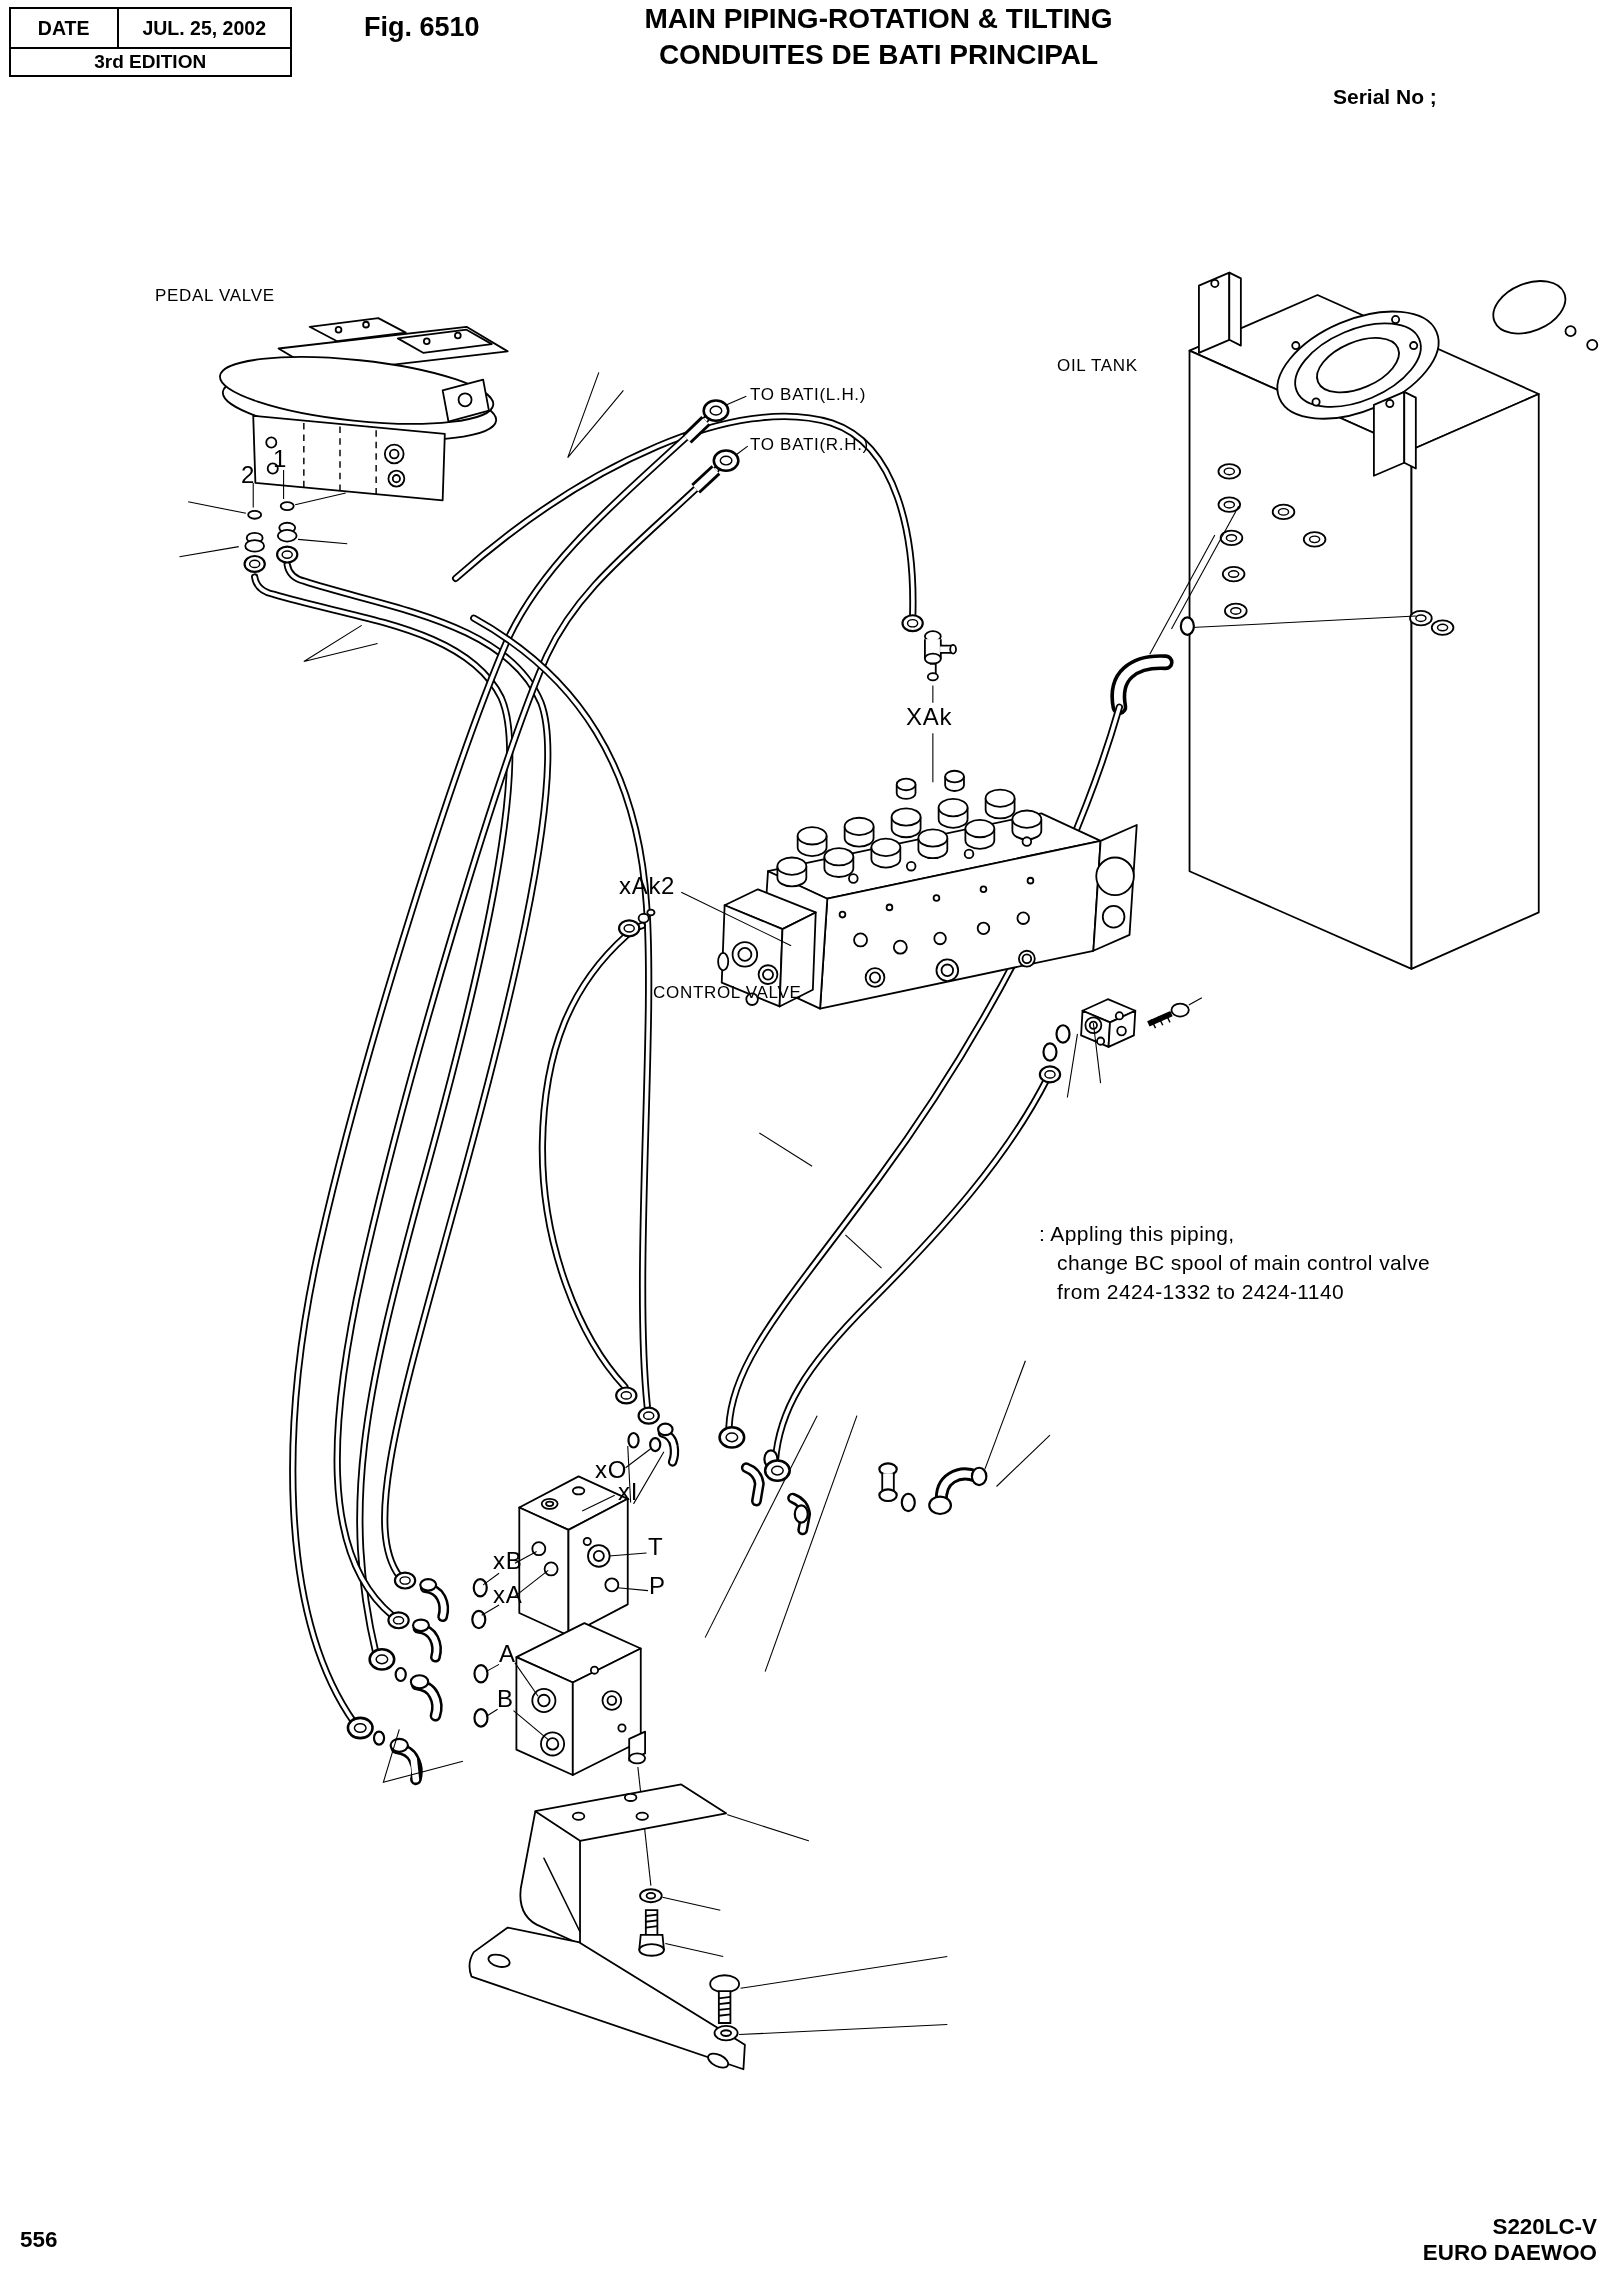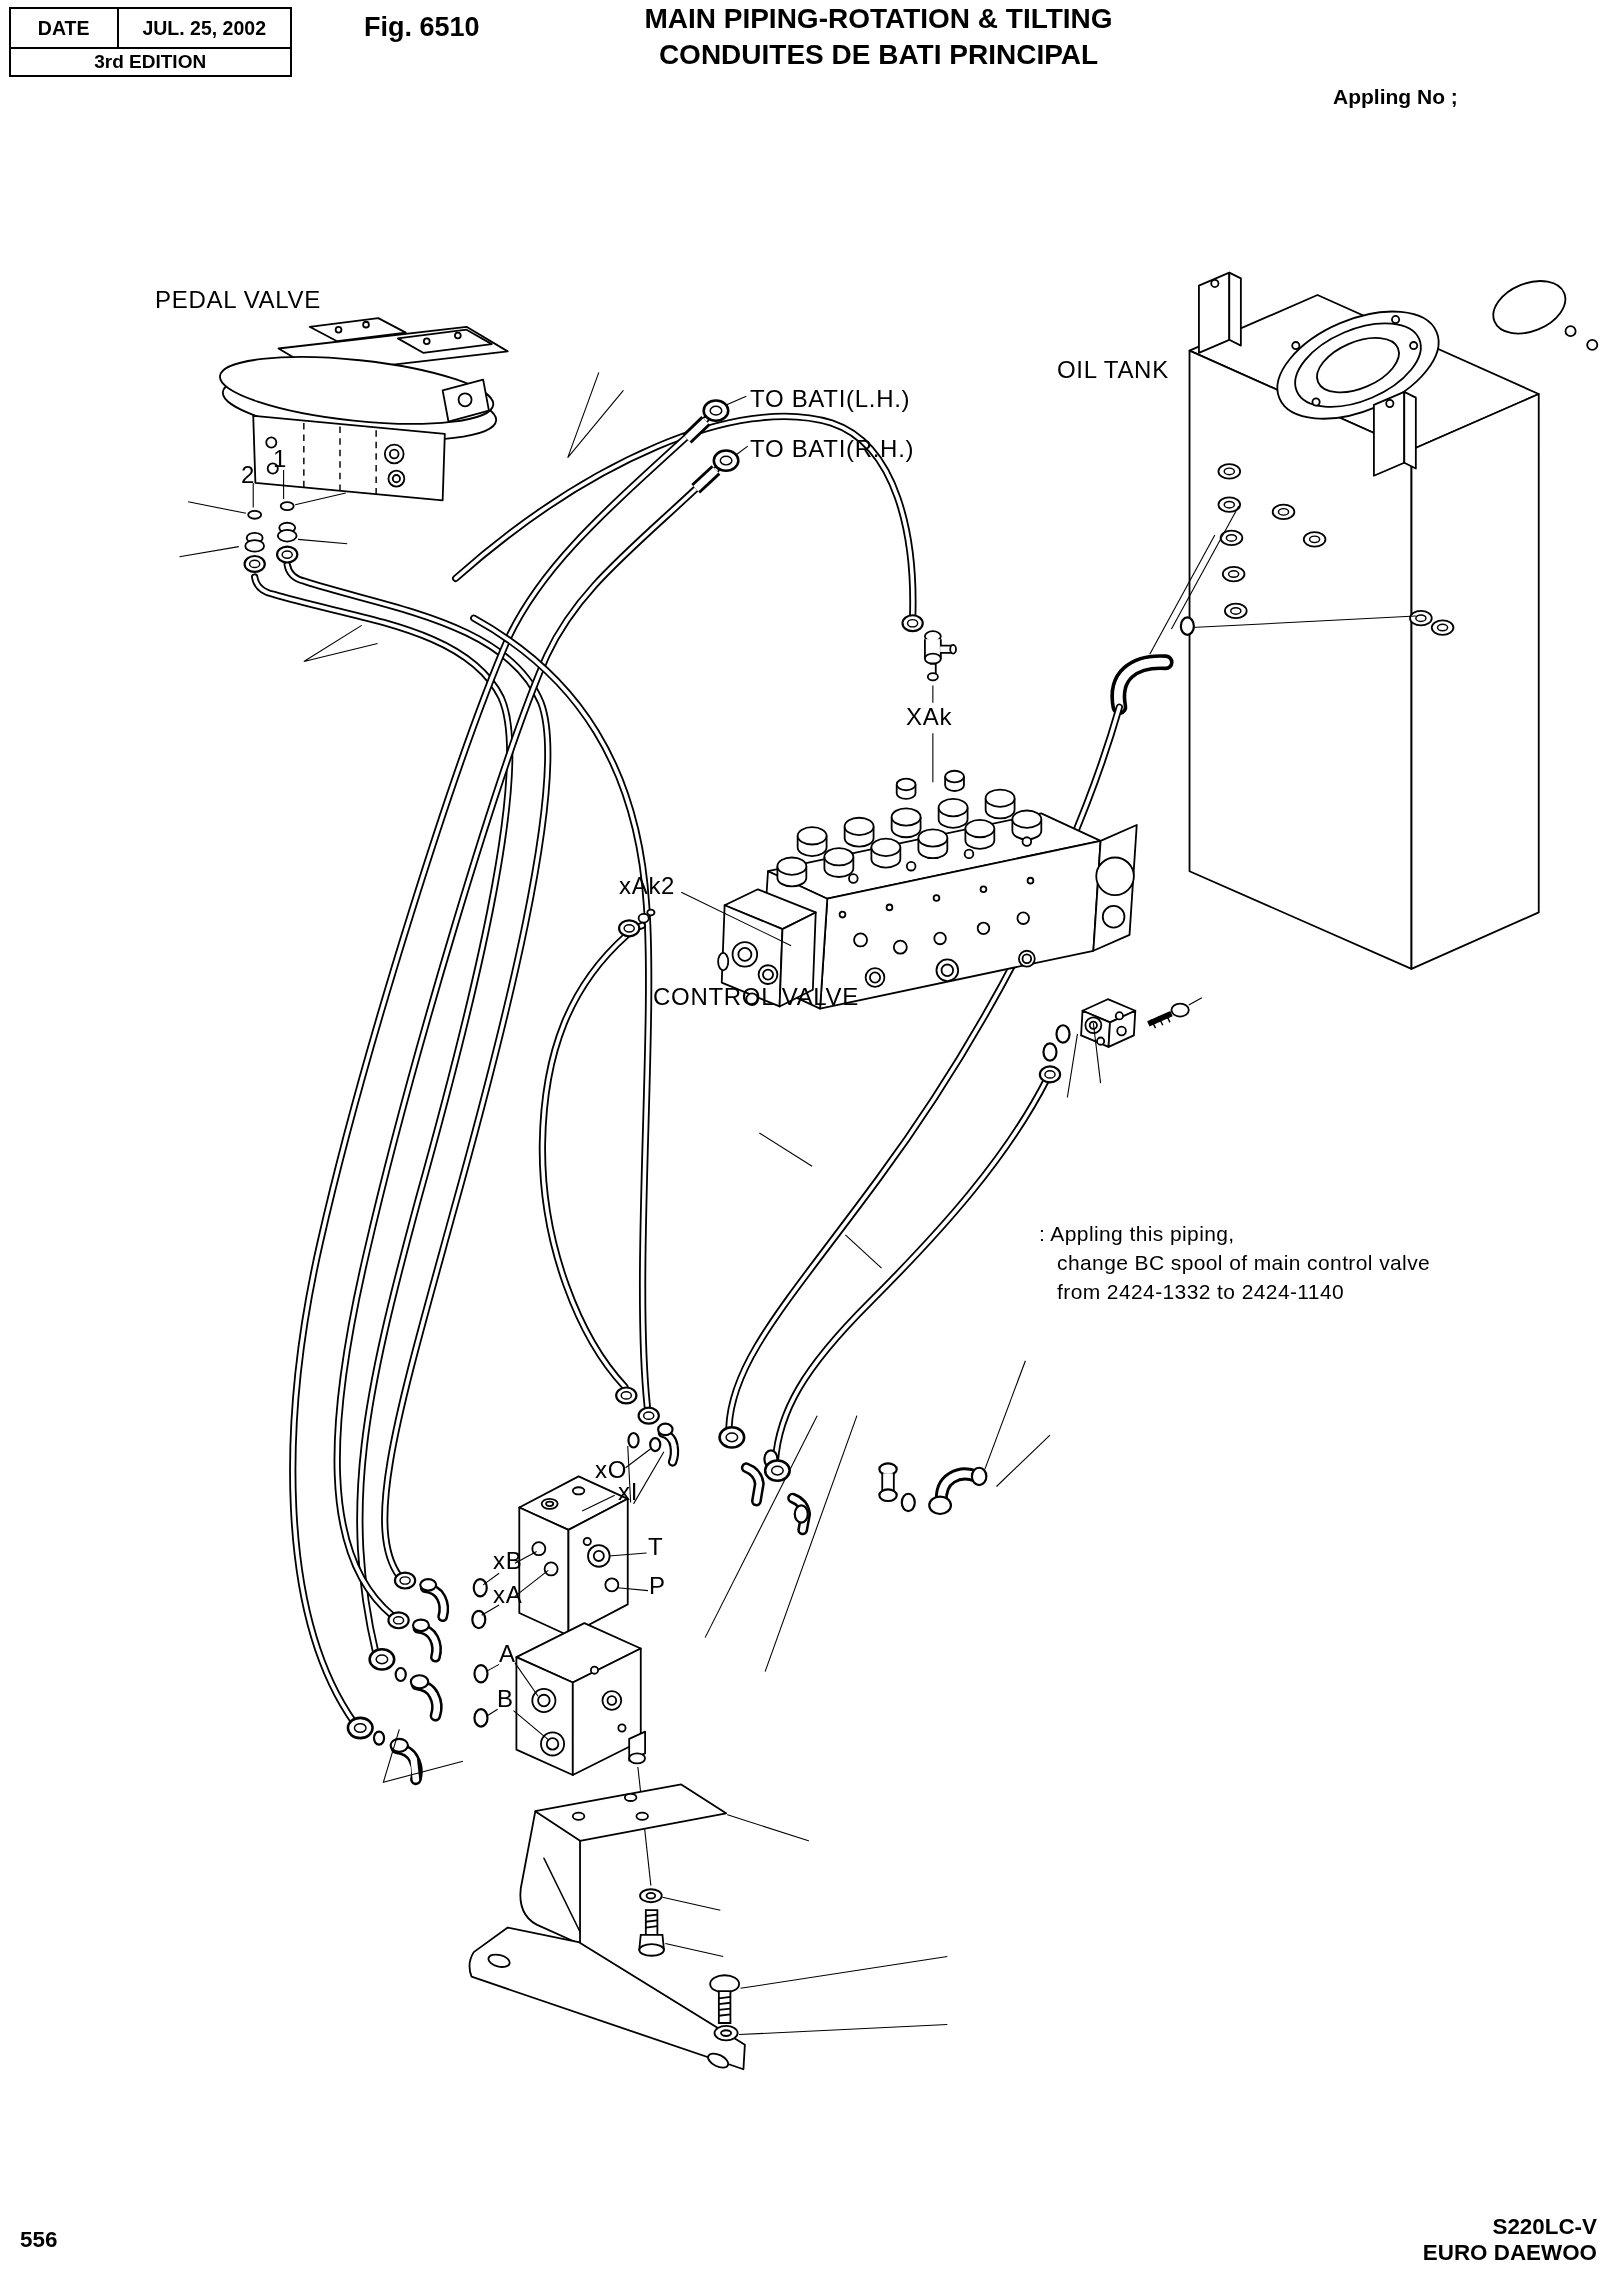--- a/index.html
+++ b/index.html
@@ -1,19 +1,19 @@
 <!DOCTYPE html>
 <html style="font-size:11.6px"><head>
 <meta charset="utf-8">
 <style>
   html,body{margin:0;padding:0;background:#fff;}
   body{position:relative;width:1617px;height:2284px;font-family:"Liberation Sans",sans-serif;color:#000;overflow:hidden;}
   svg{position:absolute;left:0;top:0;}
   .ser{font-family:Liberation Sans, sans-serif;font-weight:bold;}
-  .lbl{position:absolute;font-size:24px;letter-spacing:0.7px;white-space:nowrap;}
+  .lbl{position:absolute;font-size:17px;letter-spacing:0.7px;white-space:nowrap;}
   .big{font-size:24px;}
   .hdr-table{position:absolute;left:8.7px;top:7.2px;width:279px;border:2.9px solid #000;}
   .hdr-row1{display:flex;border-bottom:2.2px solid #000;height:38px;}
   .hdr-c1{width:106px;border-right:2.2px solid #000;display:flex;align-items:center;justify-content:center;font-size:19.5px;}
   .hdr-c2{flex:1;display:flex;align-items:center;justify-content:center;font-size:19.5px;}
   .hdr-row2{height:26px;display:flex;align-items:center;justify-content:center;font-size:19px;}
   .fig{position:absolute;left:364px;top:11.6px;font-size:27px;}
   .title{position:absolute;left:535px;top:1.4px;width:687px;text-align:center;}
   .title .t1{font-size:28px;line-height:36px;}
   .title .t2{font-size:28px;line-height:35px;}
@@ -420,21 +420,21 @@
     <div class="hdr-c1">DATE</div>
     <div class="hdr-c2">JUL. 25, 2002</div>
   </div>
   <div class="hdr-row2">3rd EDITION</div>
 </div>
 <div class="fig ser">Fig. 6510</div>
 <div class="title ser">
   <div class="t1">MAIN PIPING-ROTATION &amp; TILTING</div>
   <div class="t2">CONDUITES DE BATI PRINCIPAL</div>
 </div>
-<div class="serial ser">Appling No ;</div>
+<div class="serial ser">Serial No ;</div>
 
 <div class="lbl" style="left:155px;top:286px;">PEDAL VALVE</div>
 <div class="lbl" style="left:1057px;top:356px;">OIL TANK</div>
 <div class="lbl" style="left:750px;top:385px;">TO BATI(L.H.)</div>
 <div class="lbl" style="left:750px;top:435px;">TO BATI(R.H.)</div>
 <div class="lbl big" style="left:906px;top:703px;">XAk</div>
 <div class="lbl big" style="left:619px;top:872px;">xAk2</div>
 <div class="lbl" style="left:653px;top:983px;">CONTROL VALVE</div>
 <div class="lbl big" style="left:595px;top:1456px;">xO</div>
 <div class="lbl big" style="left:618px;top:1478px;">xI</div>

